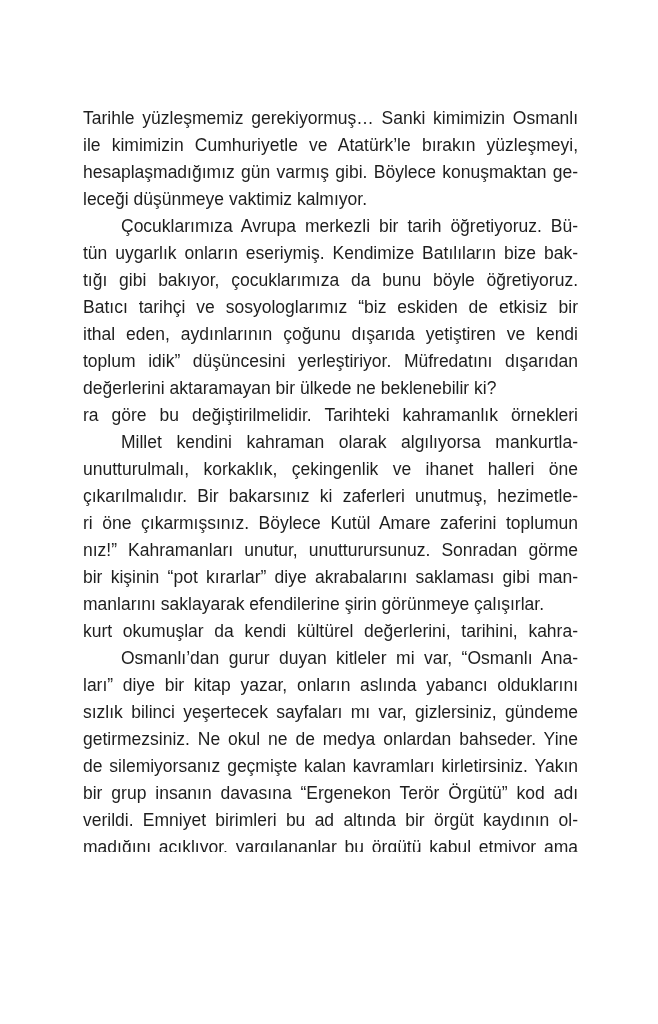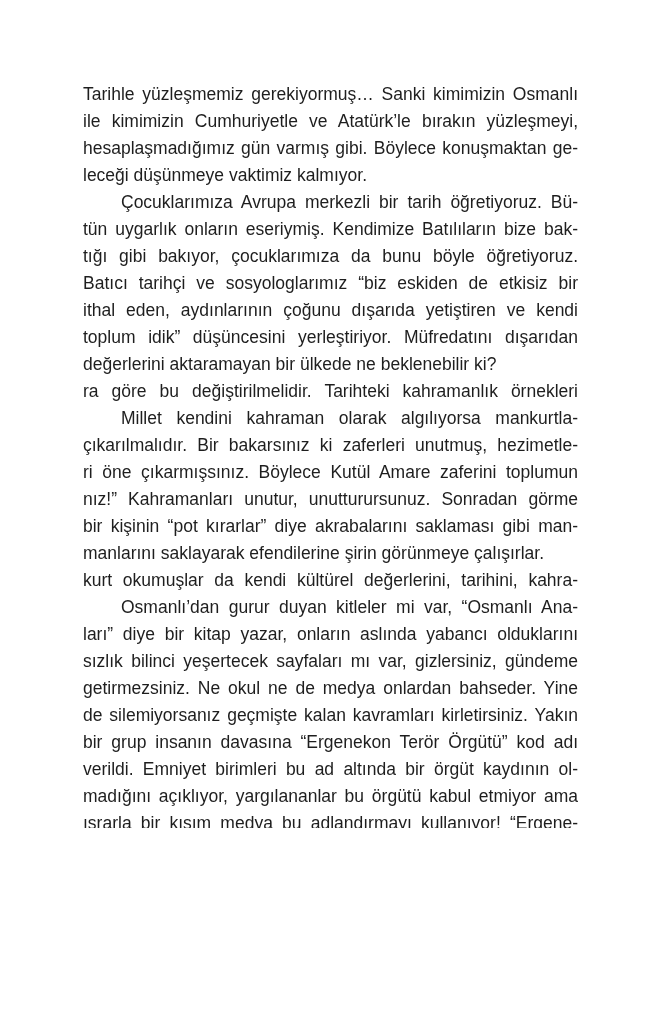--- a/index.html
+++ b/index.html
@@ -8,20 +8,21 @@
     background: #ffffff;
   }
   .page {
     position: relative;
     width: 658px;
     height: 828px;
     background: #ffffff;
     font-family: "Liberation Sans", sans-serif;
     color: #1e1e1e;
     overflow: hidden;
+    margin-top: 24px;
   }
   .text-block {
     position: absolute;
     left: 83px;
     top: 81px;
     width: 495px;
     font-size: 17.5px;
     line-height: 27px;
     font-weight: 400;
   }
@@ -59,20 +60,21 @@
       <div class="line last">leceği düşünmeye vaktimiz kalmıyor.</div>
       <div class="line indent">Çocuklarımıza Avrupa merkezli bir tarih öğretiyoruz. Bü-</div>
       <div class="line">tün uygarlık onların eseriymiş. Kendimize Batılıların bize bak-</div>
       <div class="line">tığı gibi bakıyor, çocuklarımıza da bunu böyle öğretiyoruz.</div>
       <div class="line">Batıcı tarihçi ve sosyologlarımız “biz eskiden de etkisiz bir</div>
       <div class="line">ithal eden, aydınlarının çoğunu dışarıda yetiştiren ve kendi</div>
       <div class="line">toplum idik” düşüncesini yerleştiriyor. Müfredatını dışarıdan</div>
       <div class="line last">değerlerini aktaramayan bir ülkede ne beklenebilir ki?</div>
       <div class="line">ra göre bu değiştirilmelidir. Tarihteki kahramanlık örnekleri</div>
       <div class="line indent">Millet kendini kahraman olarak algılıyorsa mankurtla-</div>
+      <div class="line">unutturulmalı, korkaklık, çekingenlik ve ihanet halleri öne</div>
       <div class="line">çıkarılmalıdır. Bir bakarsınız ki zaferleri unutmuş, hezimetle-</div>
       <div class="line">ri öne çıkarmışsınız. Böylece Kutül Amare zaferini toplumun</div>
       <div class="line">nız!” Kahramanları unutur, unutturursunuz. Sonradan görme</div>
       <div class="line">bir kişinin “pot kırarlar” diye akrabalarını saklaması gibi man-</div>
       <div class="line last">manlarını saklayarak efendilerine şirin görünmeye çalışırlar.</div>
       <div class="line">kurt okumuşlar da kendi kültürel değerlerini, tarihini, kahra-</div>
       <div class="line indent">Osmanlı’dan gurur duyan kitleler mi var, “Osmanlı Ana-</div>
       <div class="line">ları” diye bir kitap yazar, onların aslında yabancı olduklarını</div>
       <div class="line">sızlık bilinci yeşertecek sayfaları mı var, gizlersiniz, gündeme</div>
       <div class="line">getirmezsiniz. Ne okul ne de medya onlardan bahseder. Yine</div>

